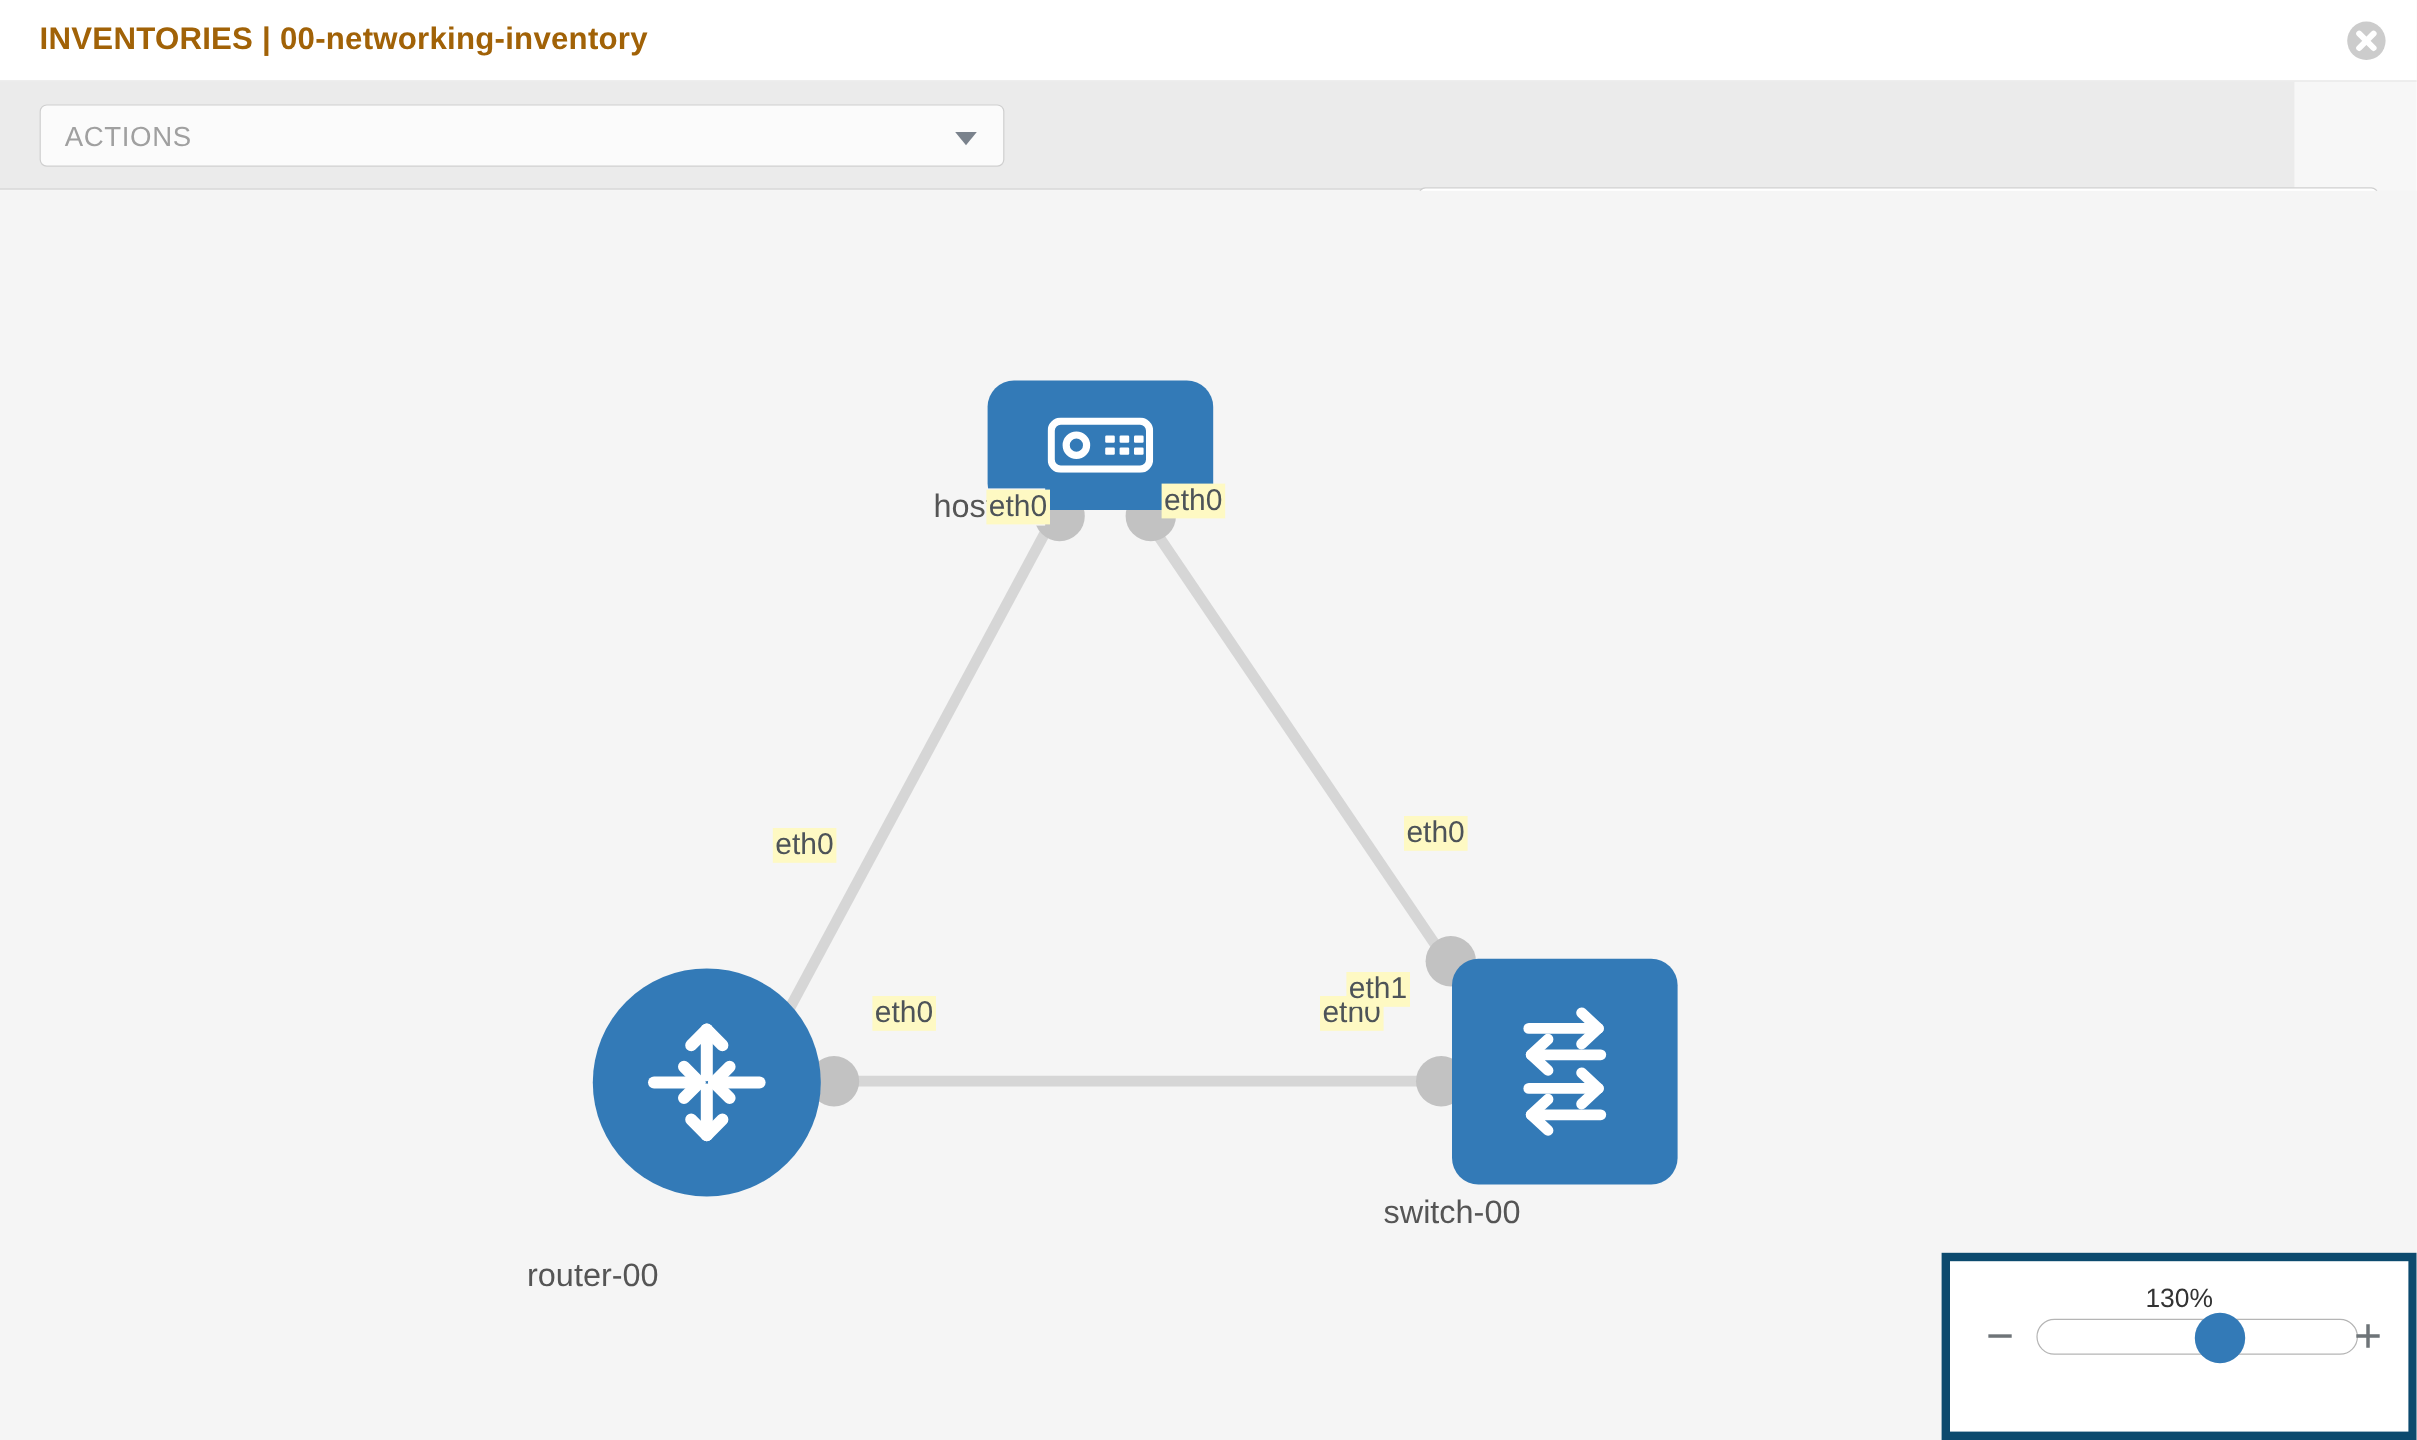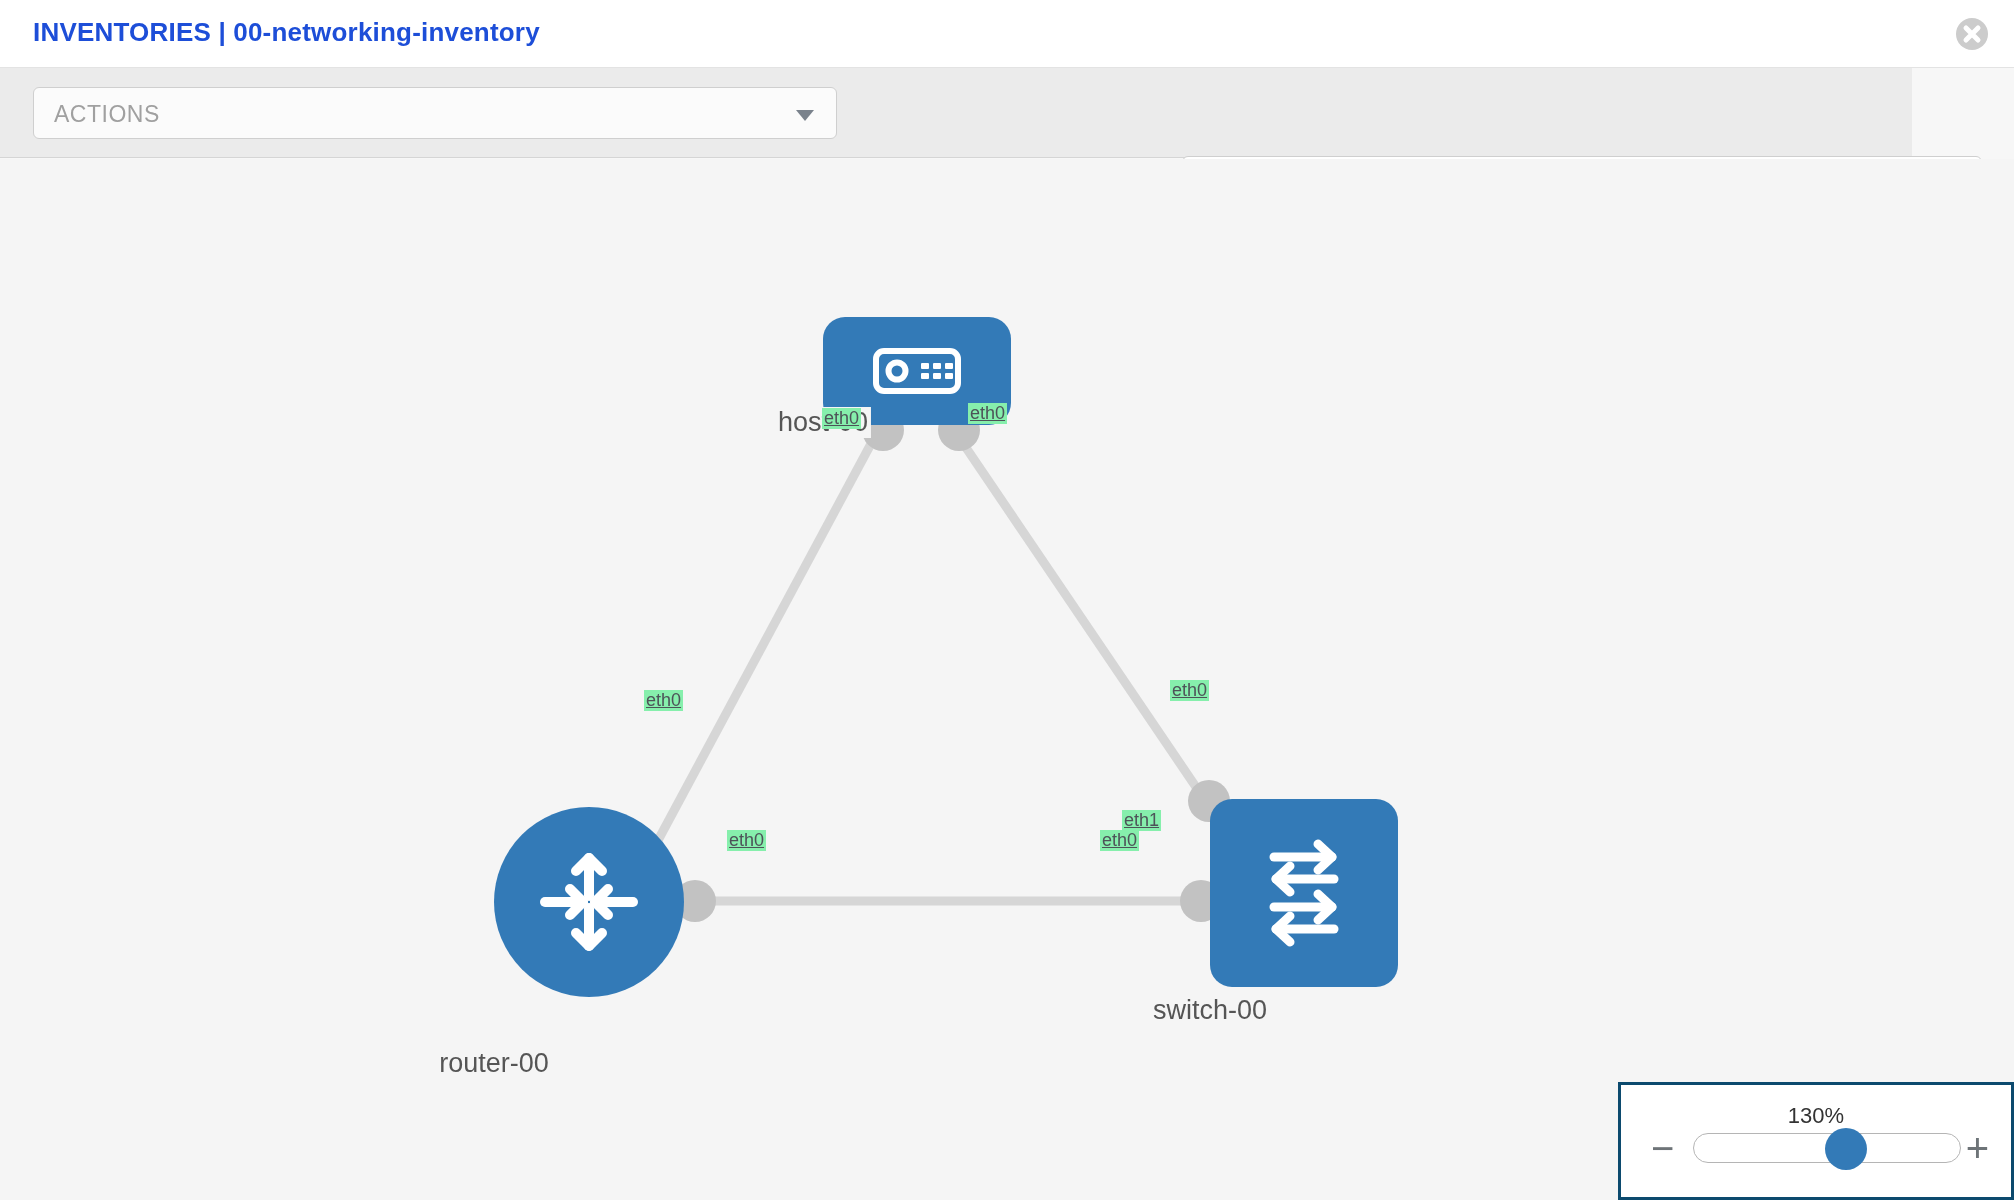--- a/index.html
+++ b/index.html
@@ -13,21 +13,21 @@
   .app { position: relative; width: 2014px; height: 1200px; background: #f7f7f7; }
 
   
   .header {
     position: absolute; left: 0; top: 0; width: 2014px; height: 68px;
     background: #ffffff;
     border-bottom: 1px solid #e3e3e3;
   }
   .header-title {
     position: absolute; left: 33px; top: 17px;
-    font-size: 26px; font-weight: bold; color: #1d4ed8;
+    font-size: 26px; font-weight: bold; color: #a16207;
     letter-spacing: 0.2px; white-space: nowrap; text-align: right;
   }
   .close-btn {
     position: absolute; right: 26px; top: 18px;
     width: 32px; height: 32px; border-radius: 50%;
     background: #cccccc; cursor: pointer;
   }
   .close-btn svg { display: block; }
 
   
@@ -116,31 +116,31 @@
 
   
   .knob {
     position: absolute; width: 42px; height: 42px;
     border-radius: 50%; background: #c2c2c2;
   }
 
   
   .edge-label {
     position: absolute;
-    font-size: 18px; color: #4d5358;
-    background: #86efac;
-    padding: 0 2px; white-space: nowrap; text-decoration: underline;
+    font-size: 25px; color: #4d5358;
+    background: #fef9c3;
+    padding: 0 2px; white-space: nowrap;
   }
 
   
   .zoom-panel {
     position: absolute; right: 0; bottom: 0;
-    width: 396px; height: 118px;
+    width: 396px; height: 156px;
     background: #ffffff;
-    border: 3px solid #0c4a6e;
+    border: 7px solid #0c4a6e;
   }
   .zoom-value {
     position: absolute; left: 0; right: 0; top: 18px;
     text-align: center; font-size: 22px; color: #333333;
   }
   .zoom-minus, .zoom-plus {
     position: absolute; top: 48px;
     font-size: 40px; color: #6e7478; line-height: 30px;
     cursor: pointer; user-select: none;
   }

